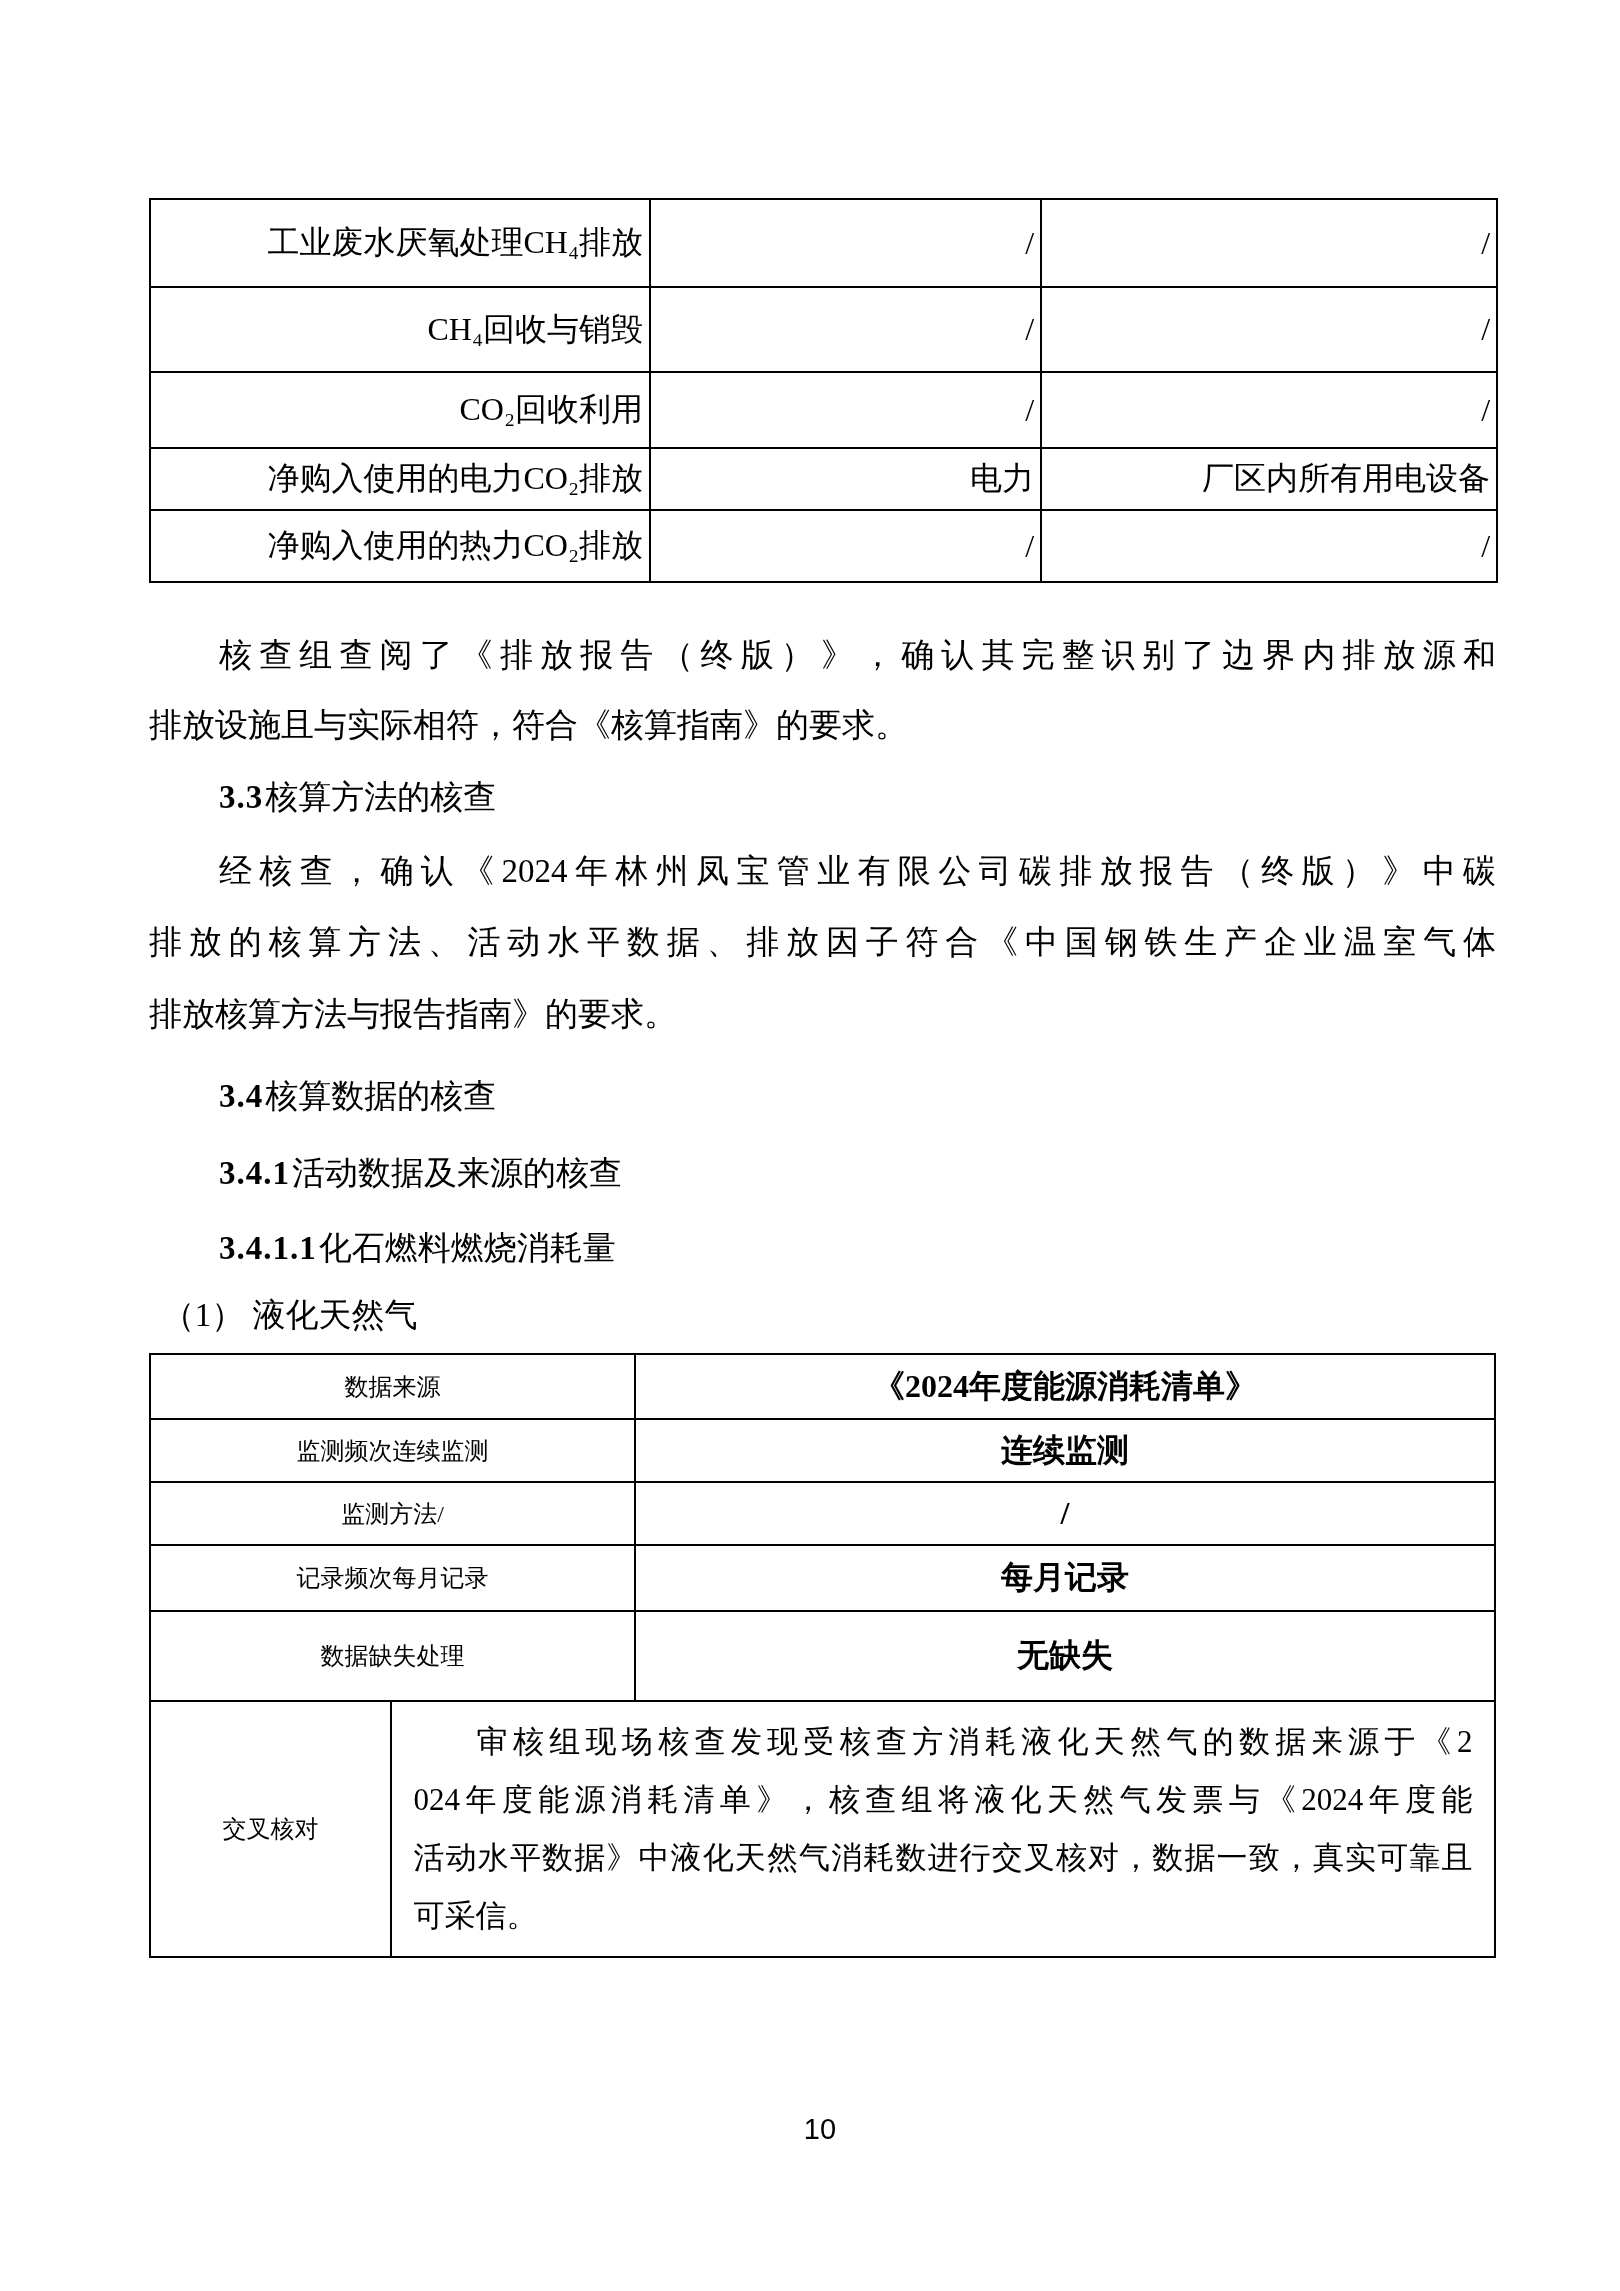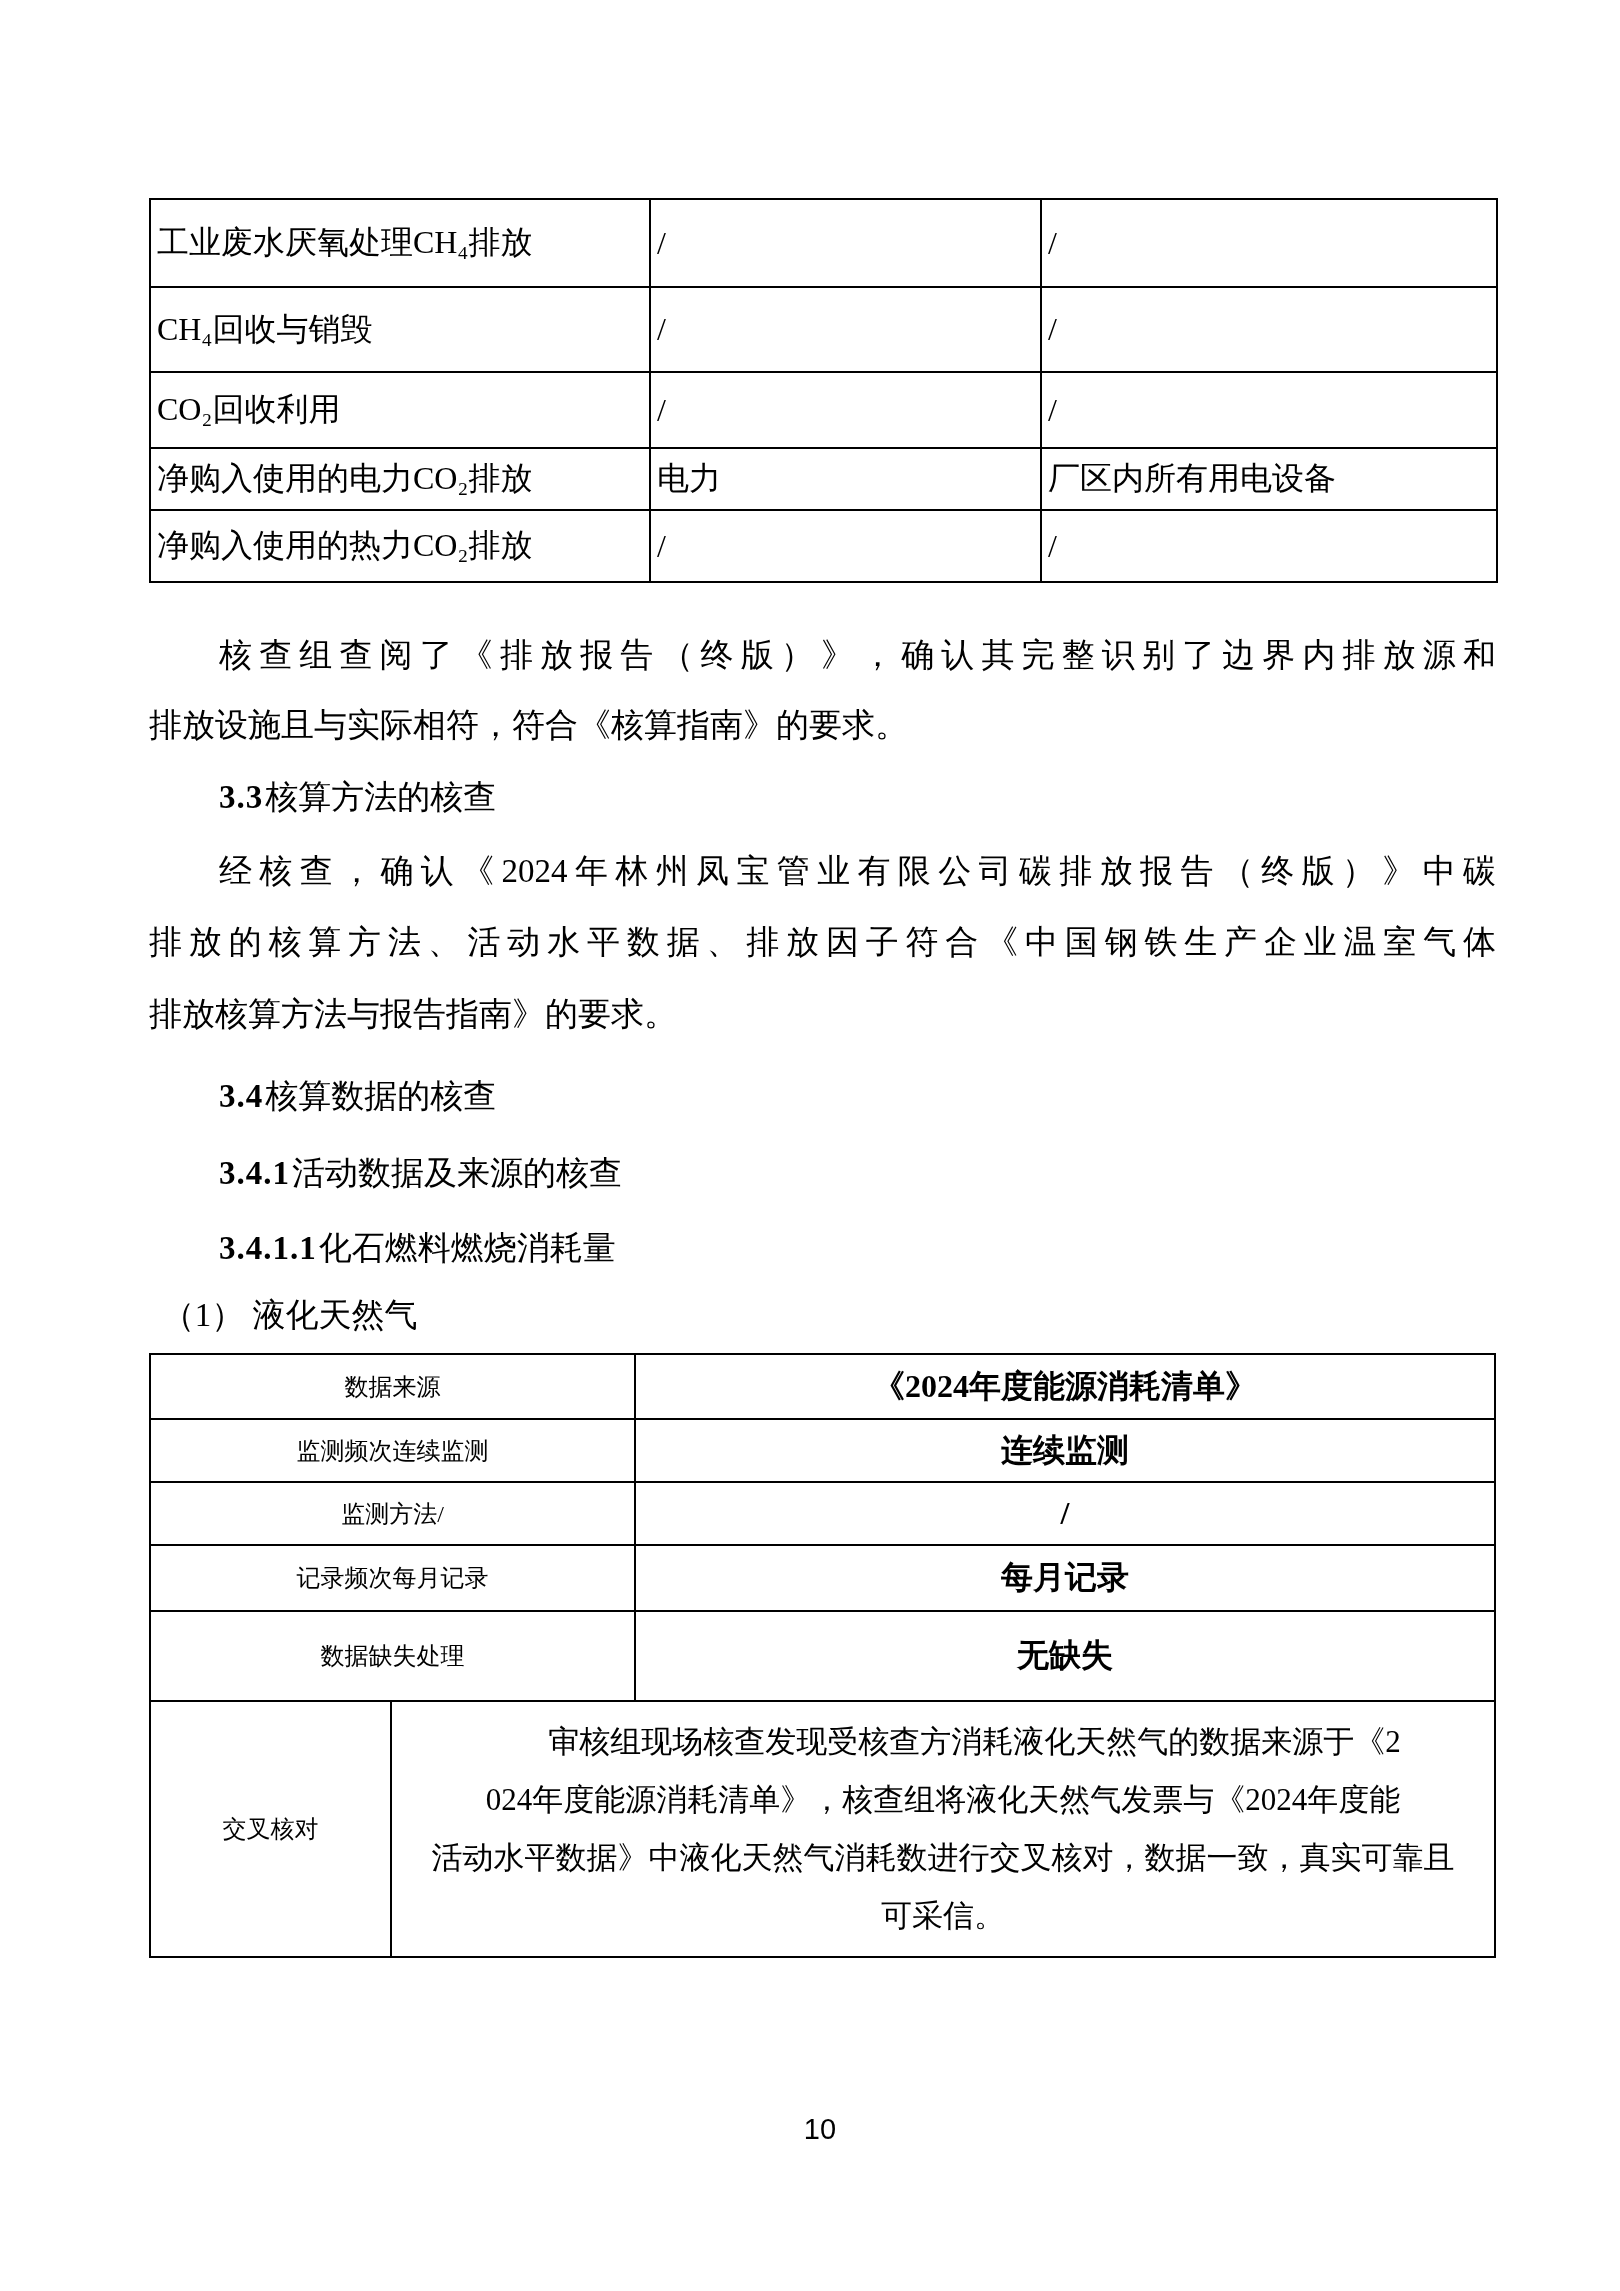--- a/index.html
+++ b/index.html
@@ -15,21 +15,21 @@
 
   
   table.t1{
     position:absolute;left:149px;top:198px;
     border-collapse:collapse;
     table-layout:fixed;
     width:1347px;
   }
   table.t1 td{
     border:2.9px solid #000;
-    text-align:left;
+    text-align:right;
     vertical-align:middle;
     font-size:32px;
     padding:0 5.9px;
   }
 
   
   .line{
     position:absolute;left:149px;width:1347px;
     height:71px;line-height:71px;
     font-size:33px;
@@ -71,21 +71,20 @@
     display:flex;align-items:center;justify-content:center;
     font-size:32px;
     text-align:center;
     font-weight:bold;
   }
   .cross-text{
     flex:1;
     display:flex;flex-direction:column;justify-content:center;
     padding:0 21.6px;
     font-size:31px;
-    align-items:center;
   }
   .cline{line-height:58px;}
   .cjust{text-align:justify;text-align-last:justify;}
   .cindent{padding-left:63px;}
 
   
   .pageno{
     position:absolute;left:0;right:0;top:2113px;
     text-align:center;
     font-family:"Liberation Sans","DejaVu Sans",sans-serif;

